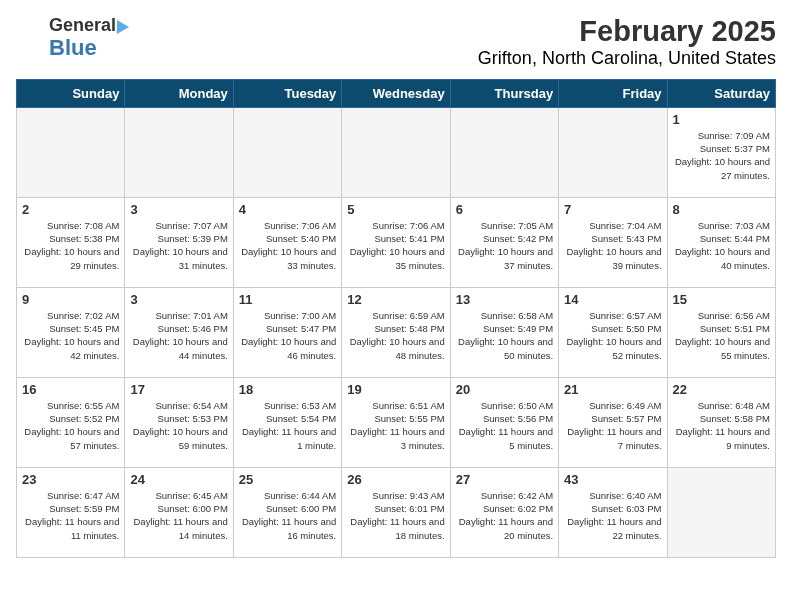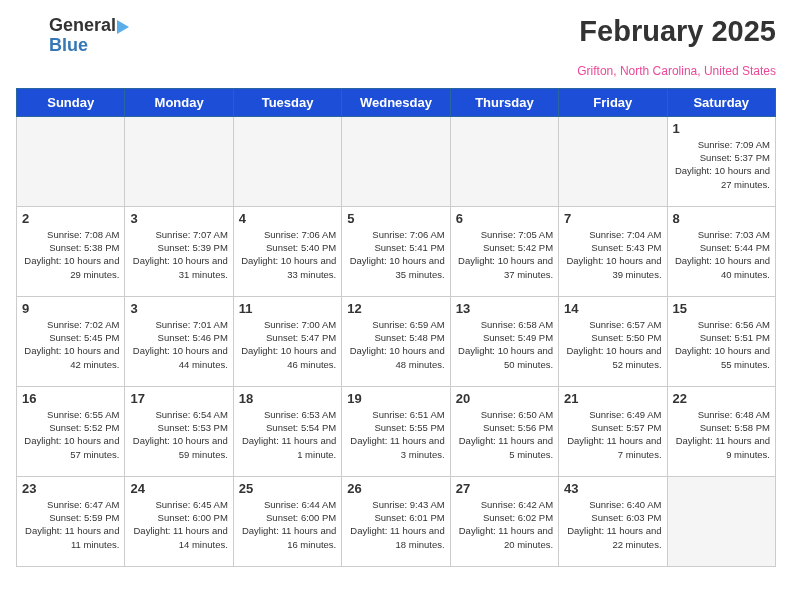--- a/index.html
+++ b/index.html
@@ -19,38 +19,37 @@
     .title-block {
       text-align: right;
     }
     .title-block h1 {
       font-size: 29px;
       font-weight: bold;
       color: #333;
       line-height: 1.1;
     }
     .title-block h2 {
-      font-size: 12px;
+      font-size: 18px;
       font-weight: normal;
-      color: #ec4899;
-      margin-top: 16px;
+      color: #000000;
     }
     .calendar {
       width: 100%;
       border-collapse: collapse;
       border: 1px solid #ccc;
     }
     .calendar th {
-      background: #1d4ed8;
+      background: #0c4a6e;
       color: #fff;
       font-size: 13px;
       font-weight: bold;
       padding: 6px 5px;
       border: 1px solid #2a65a0;
-      text-align: center;
+      text-align: right;
     }
     .calendar td {
       vertical-align: top;
       padding: 4px 5px;
       border: 1px solid #ccc;
       font-size: 10px;
       color: #333;
       width: 108px;
       height: 90px;
       background: #fff;
@@ -74,21 +73,21 @@
       display: flex;
       align-items: center;
       margin-left: 33px;
     }
     .logo-general {
       font-size: 18px;
       font-weight: bold;
       color: #333;
     }
     .logo-blue {
-      font-size: 18px;
+      font-size: 22px;
       font-weight: bold;
       color: #3578b5;
     }
     .arrow-right {
       display: inline-block;
       width: 0;
       height: 0;
       border-top: 7px solid transparent;
       border-bottom: 7px solid transparent;
       border-left: 12px solid #5aaeea;

